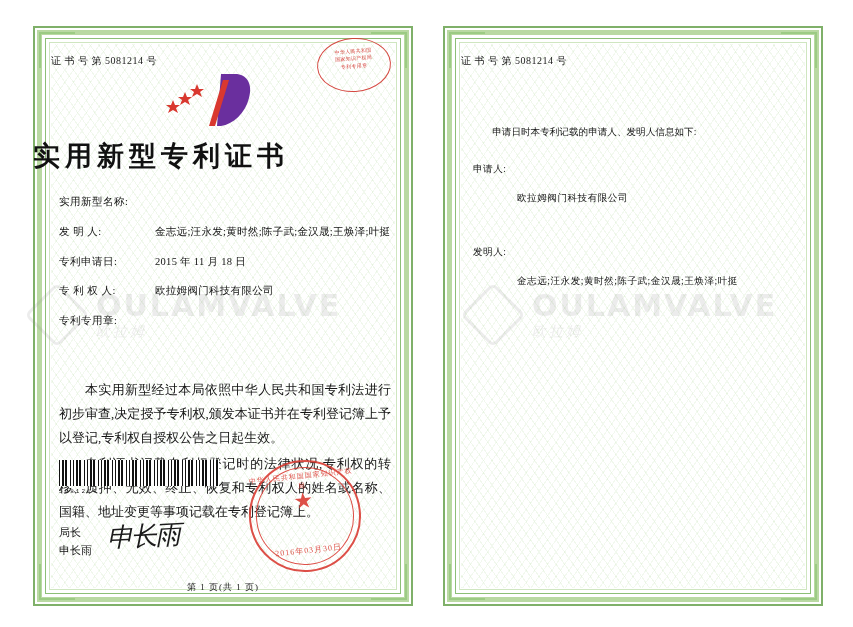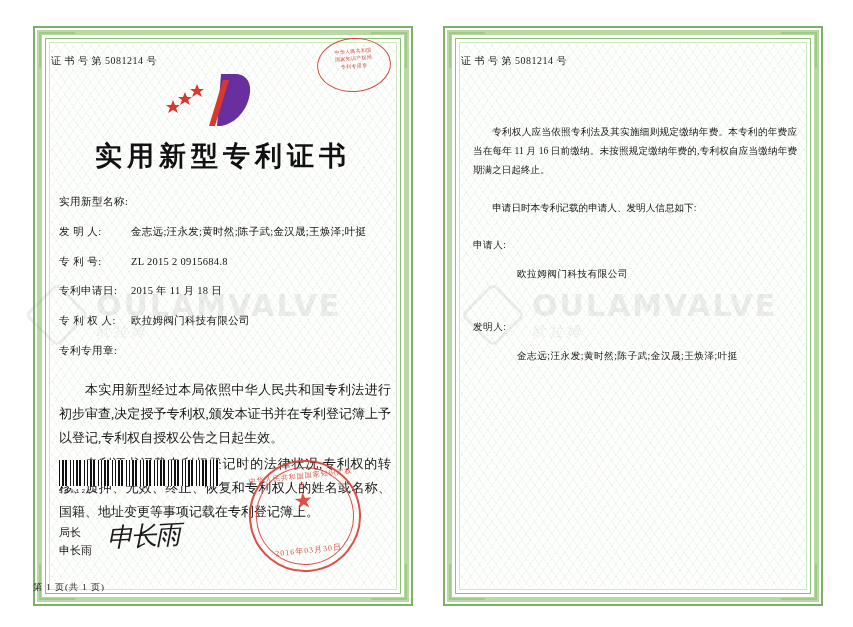--- a/index.html
+++ b/index.html
@@ -114,21 +114,20 @@
     right: 0;
     height: 62px;
   }
   .logo svg { display: block; margin: 0 auto; }
 
   .title {
     position: absolute;
     top: 112px;
     left: 0;
     right: 0;
-    text-align: center;
     font-size: 27px;
     font-weight: bold;
     letter-spacing: 5px;
     color: #111;
     font-family: "DejaVu Serif", "Liberation Serif", serif;
   }
 
   
   .fields {
     position: absolute;
@@ -136,20 +135,21 @@
     left: 26px;
     right: 20px;
   }
   .field-row {
     display: flex;
     align-items: baseline;
     font-size: 10.5px;
     color: #141414;
     margin-bottom: 14px;
     line-height: 1.5;
+    gap: 24px;
   }
   .field-label {
     flex: 0 0 72px;
     letter-spacing: 0.5px;
     white-space: nowrap;
   }
   .field-value {
     flex: 1 1 auto;
     letter-spacing: 0.3px;
   }
@@ -258,21 +258,21 @@
     font-size: 8px;
     color: #d9382f;
     letter-spacing: 1px;
   }
 
   .page-no {
     position: absolute;
     bottom: 12px;
     left: 0;
     right: 0;
-    text-align: left;
+    text-align: center;
     font-size: 9px;
     color: #222;
     letter-spacing: 1px;
   }
 
   
   .right-body {
     position: absolute;
     top: 96px;
     left: 30px;
@@ -357,24 +357,20 @@
 
     <div class="title">实用新型专利证书</div>
 
     <div class="fields">
       <div class="field-row">
         <div class="field-label">实用新型名称:</div>
       </div>
       <div class="field-row">
         <div class="field-label">发 明 人:</div>
         <div class="field-value">金志远;汪永发;黄时然;陈子武;金汉晟;王焕泽;叶挺</div>
-      </div>
-      <div class="field-row">
-        <div class="field-label">专 利 号:</div>
-        <div class="field-value">ZL 2015 2 0915684.8</div>
       </div>
       <div class="field-row">
         <div class="field-label">专利申请日:</div>
         <div class="field-value">2015 年 11 月 18 日</div>
       </div>
       <div class="field-row">
         <div class="field-label">专 利 权 人:</div>
         <div class="field-value">欧拉姆阀门科技有限公司</div>
       </div>
       <div class="field-row">
@@ -415,21 +411,20 @@
     <div class="frame-thin"></div>
     <div class="guilloche"></div>
     <div class="corner tl"></div>
     <div class="corner tr"></div>
     <div class="corner bl"></div>
     <div class="corner br"></div>
 
     <div class="cert-no">证 书 号 第 5081214 号</div>
 
     <div class="right-body">
-      <p>专利权人应当依照专利法及其实施细则规定缴纳年费。本专利的年费应当在每年 11 月 16 日前缴纳。未按照规定缴纳年费的,专利权自应当缴纳年费期满之日起终止。</p>
       <p>申请日时本专利记载的申请人、发明人信息如下:</p>
       <span class="r-label">申请人:</span>
       <span class="r-value">欧拉姆阀门科技有限公司</span>
       <span class="r-label">发明人:</span>
       <span class="r-value">金志远;汪永发;黄时然;陈子武;金汉晟;王焕泽;叶挺</span>
     </div>
   </div>
 
   <div class="watermark wm-left">
     <div class="wm-mark"></div>

